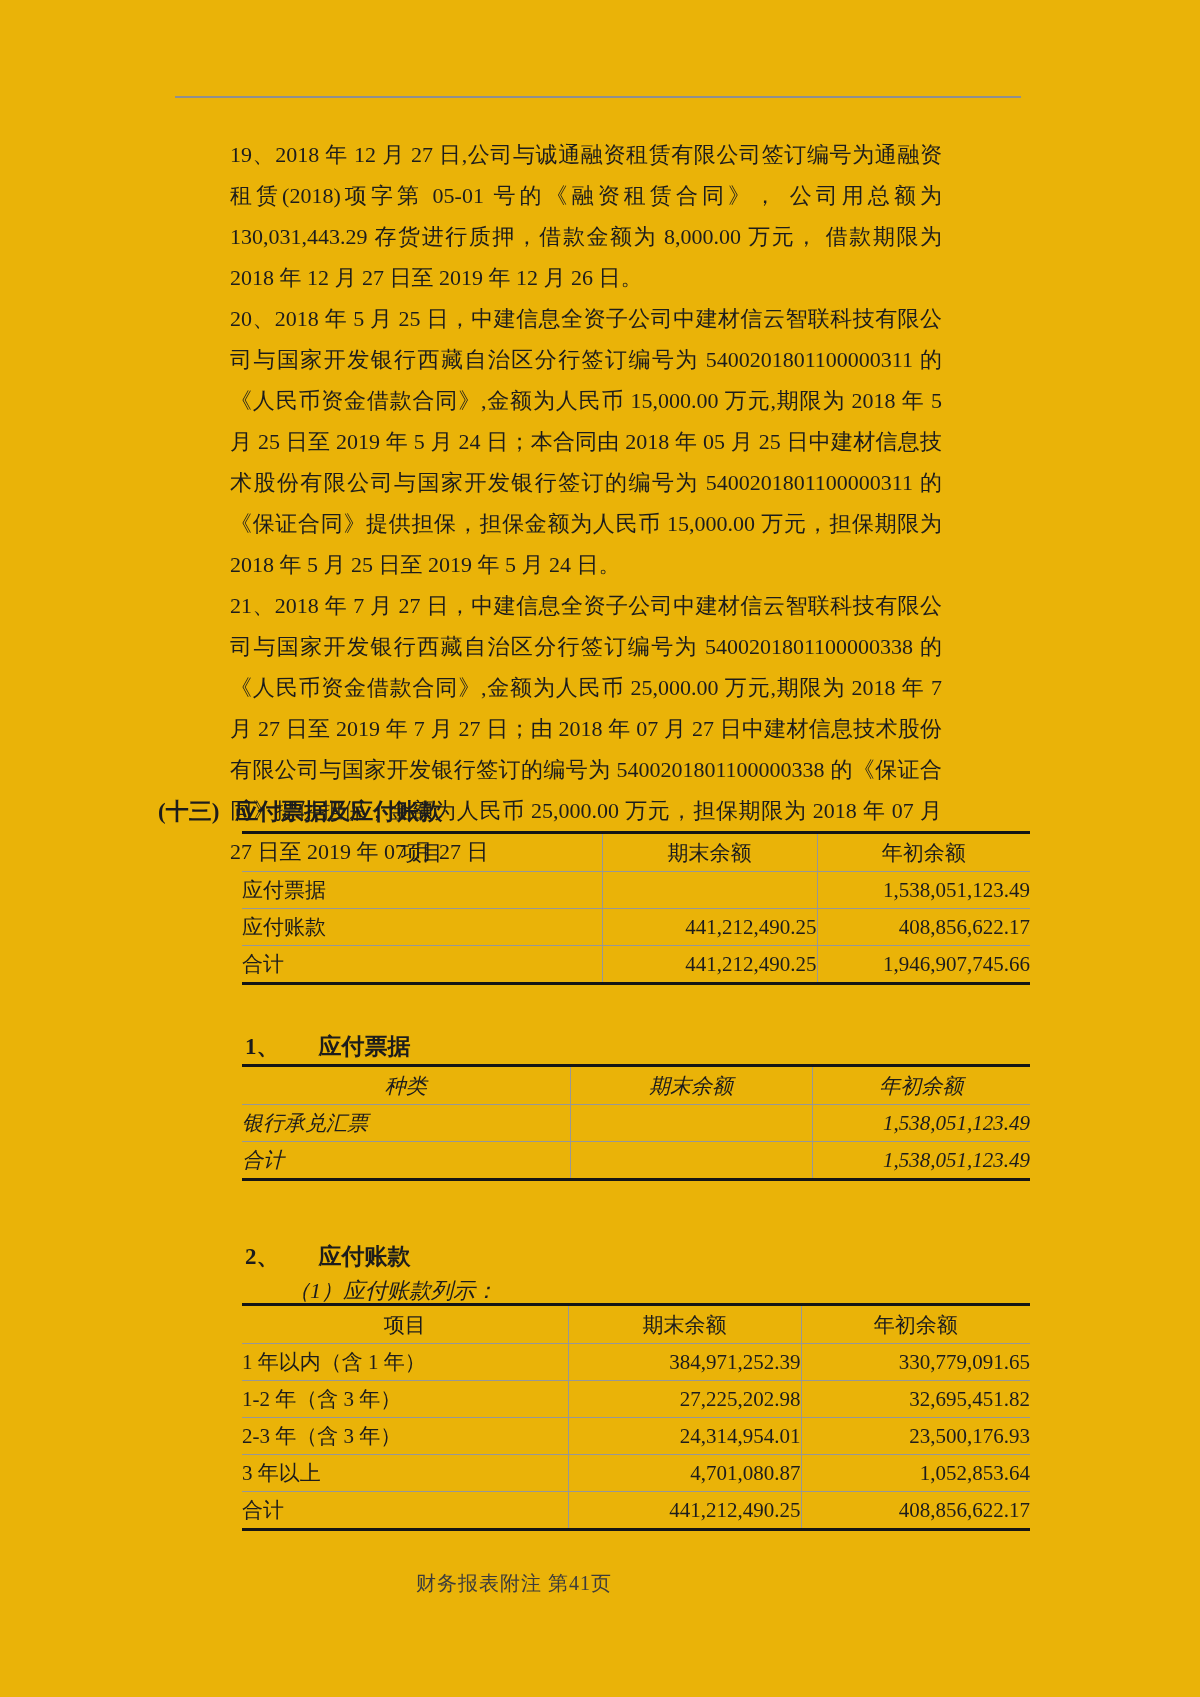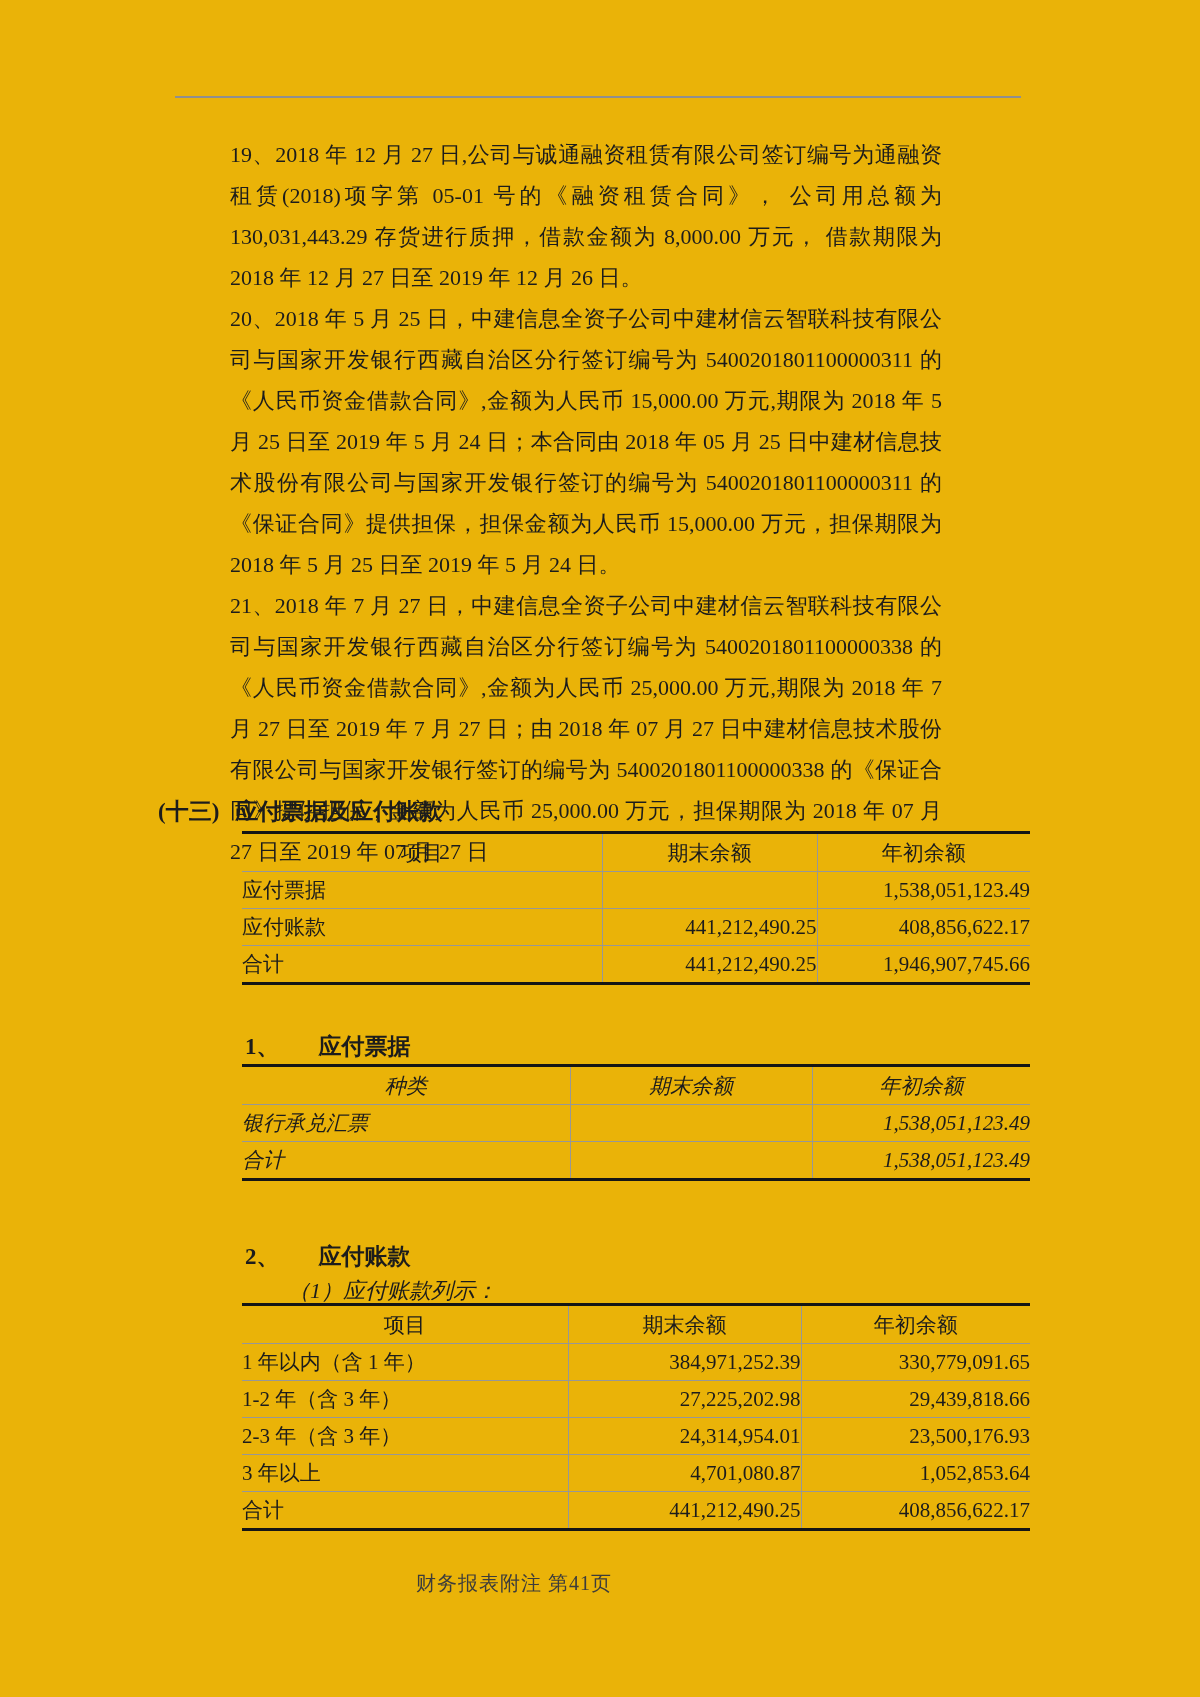--- a/index.html
+++ b/index.html
@@ -192,21 +192,21 @@
         <th>年初余额</th>
       </tr>
       <tr>
         <td class="cell-label">1 年以内（含 1 年）</td>
         <td class="cell-num">384,971,252.39</td>
         <td class="cell-num">330,779,091.65</td>
       </tr>
       <tr>
         <td class="cell-label">1-2 年（含 3 年）</td>
         <td class="cell-num">27,225,202.98</td>
-        <td class="cell-num">29,439,818.66</td>
+        <td class="cell-num">32,695,451.82</td>
       </tr>
       <tr>
         <td class="cell-label">2-3 年（含 3 年）</td>
         <td class="cell-num">24,314,954.01</td>
         <td class="cell-num">23,500,176.93</td>
       </tr>
       <tr>
         <td class="cell-label">3 年以上</td>
         <td class="cell-num">4,701,080.87</td>
         <td class="cell-num">1,052,853.64</td>

